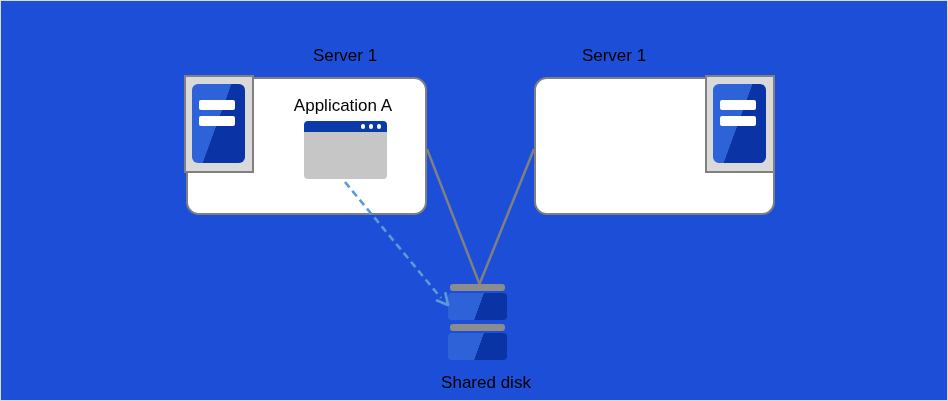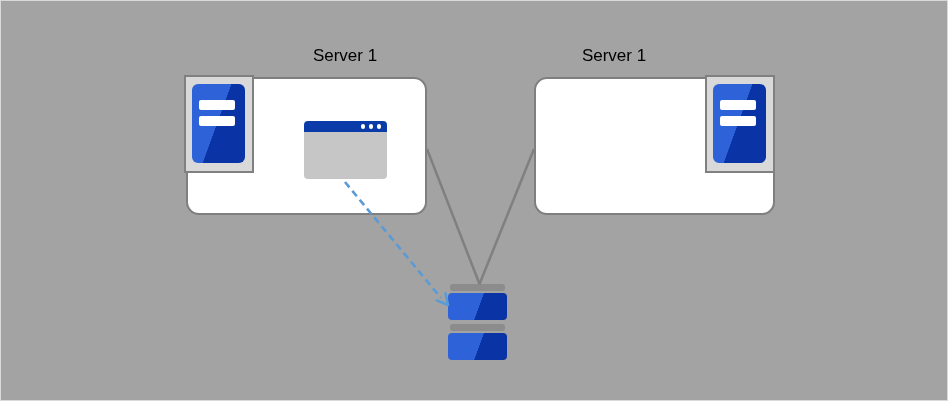--- a/index.html
+++ b/index.html
@@ -6,21 +6,21 @@
     margin: 0;
     padding: 0;
     background: #ffffff;
     font-family: "Liberation Sans", sans-serif;
   }
   .canvas {
     position: relative;
     width: 948px;
     height: 401px;
     box-sizing: border-box;
-    background: #a3a3a3;
+    background: #1d4ed8;
     border: 1px solid var(--page-border, #d9d9d9);
     overflow: hidden;
   }
 
   
   .server-box {
     position: absolute;
     box-sizing: border-box;
     width: 241px;
     height: 138px;
@@ -177,20 +177,21 @@
 
   <div class="diagram-label" id="label-server1">Server 1</div>
   <div class="server-box" id="box-server1"></div>
   <div class="icon-frame" id="icon-frame-server1">
     <div class="tower">
       <div class="tower-bar bar1"></div>
       <div class="tower-bar bar2"></div>
     </div>
   </div>
 
+  <div class="diagram-label" id="label-application">Application A</div>
   <div class="app-window">
     <div class="app-titlebar">
       <div class="app-dots">
         <div class="app-dot"></div>
         <div class="app-dot"></div>
         <div class="app-dot"></div>
       </div>
     </div>
     <div class="app-body"></div>
   </div>
@@ -201,20 +202,21 @@
     <div class="tower">
       <div class="tower-bar bar1"></div>
       <div class="tower-bar bar2"></div>
     </div>
   </div>
 
   <div class="disk-cap" id="disk-cap-1"></div>
   <div class="disk-body" id="disk-body-1"></div>
   <div class="disk-cap" id="disk-cap-2"></div>
   <div class="disk-body" id="disk-body-2"></div>
+  <div class="diagram-label" id="label-shared-disk">Shared disk</div>
 
   <svg class="overlay" width="948" height="401" viewBox="0 0 948 401">
     <path class="connector" d="M426,148 L478.5,283"></path>
     <path class="connector" d="M533,148 L478.5,283"></path>
     <path class="flow-arrow" d="M344,181 L440,297"></path>
     <polyline class="flow-arrow-head" points="444.5,292.3 447,304 435.9,299.5"></polyline>
   </svg>
 
 </div>
 

